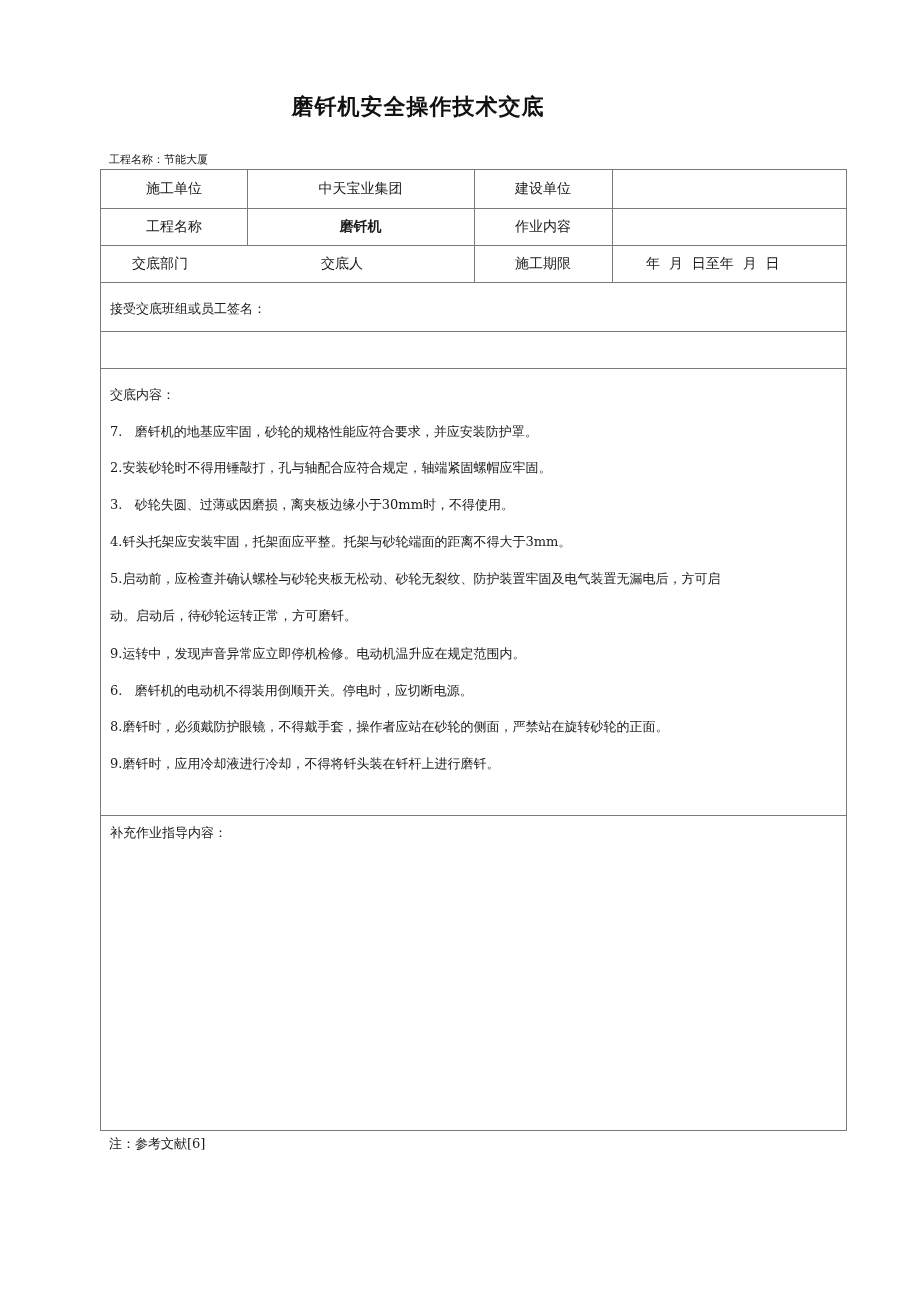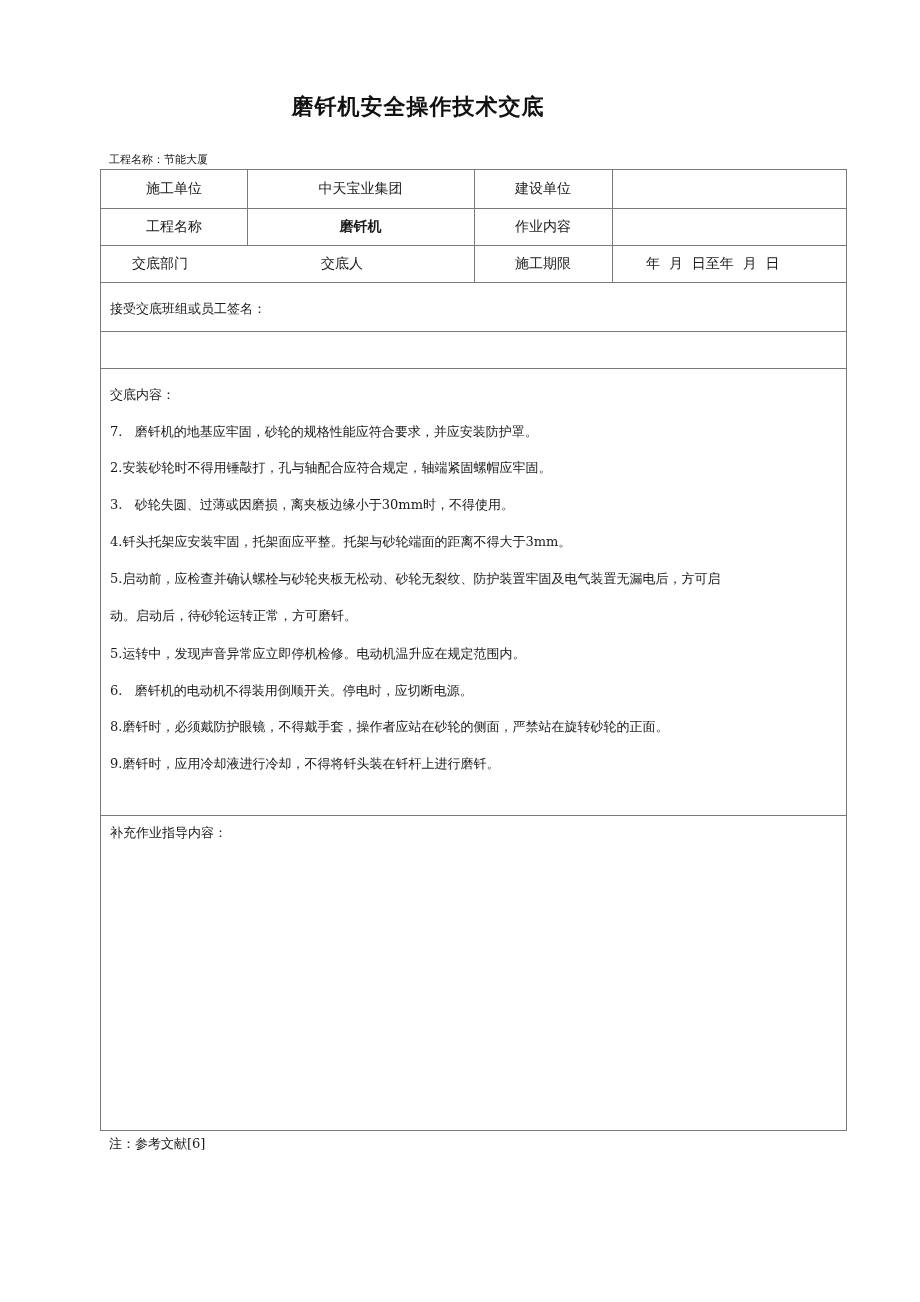--- a/index.html
+++ b/index.html
@@ -52,21 +52,21 @@
   <div class="para" style="top:130px">接受交底班组或员工签名：</div>
   <div style="position:absolute; left:0; right:0; top:161px; height:37px"></div>
 
   <div class="para" style="top:216px">交底内容：</div>
   <div class="para" style="top:253px; white-space:pre">7.   磨钎机的地基应牢固，砂轮的规格性能应符合要求，并应安装防护罩。</div>
   <div class="para" style="top:289px">2.安装砂轮时不得用锤敲打，孔与轴配合应符合规定，轴端紧固螺帽应牢固。</div>
   <div class="para" style="top:326px; white-space:pre">3.   砂轮失圆、过薄或因磨损，离夹板边缘小于30mm时，不得使用。</div>
   <div class="para" style="top:363px">4.钎头托架应安装牢固，托架面应平整。托架与砂轮端面的距离不得大于3mm。</div>
   <div class="para" style="top:400px">5.启动前，应检查并确认螺栓与砂轮夹板无松动、砂轮无裂纹、防护装置牢固及电气装置无漏电后，方可启</div>
   <div class="para" style="top:437px">动。启动后，待砂轮运转正常，方可磨钎。</div>
-  <div class="para" style="top:475px">5.运转中，发现声音异常应立即停机检修。电动机温升应在规定范围内。</div>
+  <div class="para" style="top:475px">9.运转中，发现声音异常应立即停机检修。电动机温升应在规定范围内。</div>
   <div class="para" style="top:512px; white-space:pre">6.   磨钎机的电动机不得装用倒顺开关。停电时，应切断电源。</div>
   <div class="para" style="top:548px">8.磨钎时，必须戴防护眼镜，不得戴手套，操作者应站在砂轮的侧面，严禁站在旋转砂轮的正面。</div>
   <div class="para" style="top:585px">9.磨钎时，应用冷却液进行冷却，不得将钎头装在钎杆上进行磨钎。</div>
 
   <div class="para" style="top:654px">补充作业指导内容：</div>
   <div style="position:absolute; left:0; right:0; top:675px; bottom:0"></div>
 </div>
 
 <div class="note">注：参考文献[6]</div>
 

